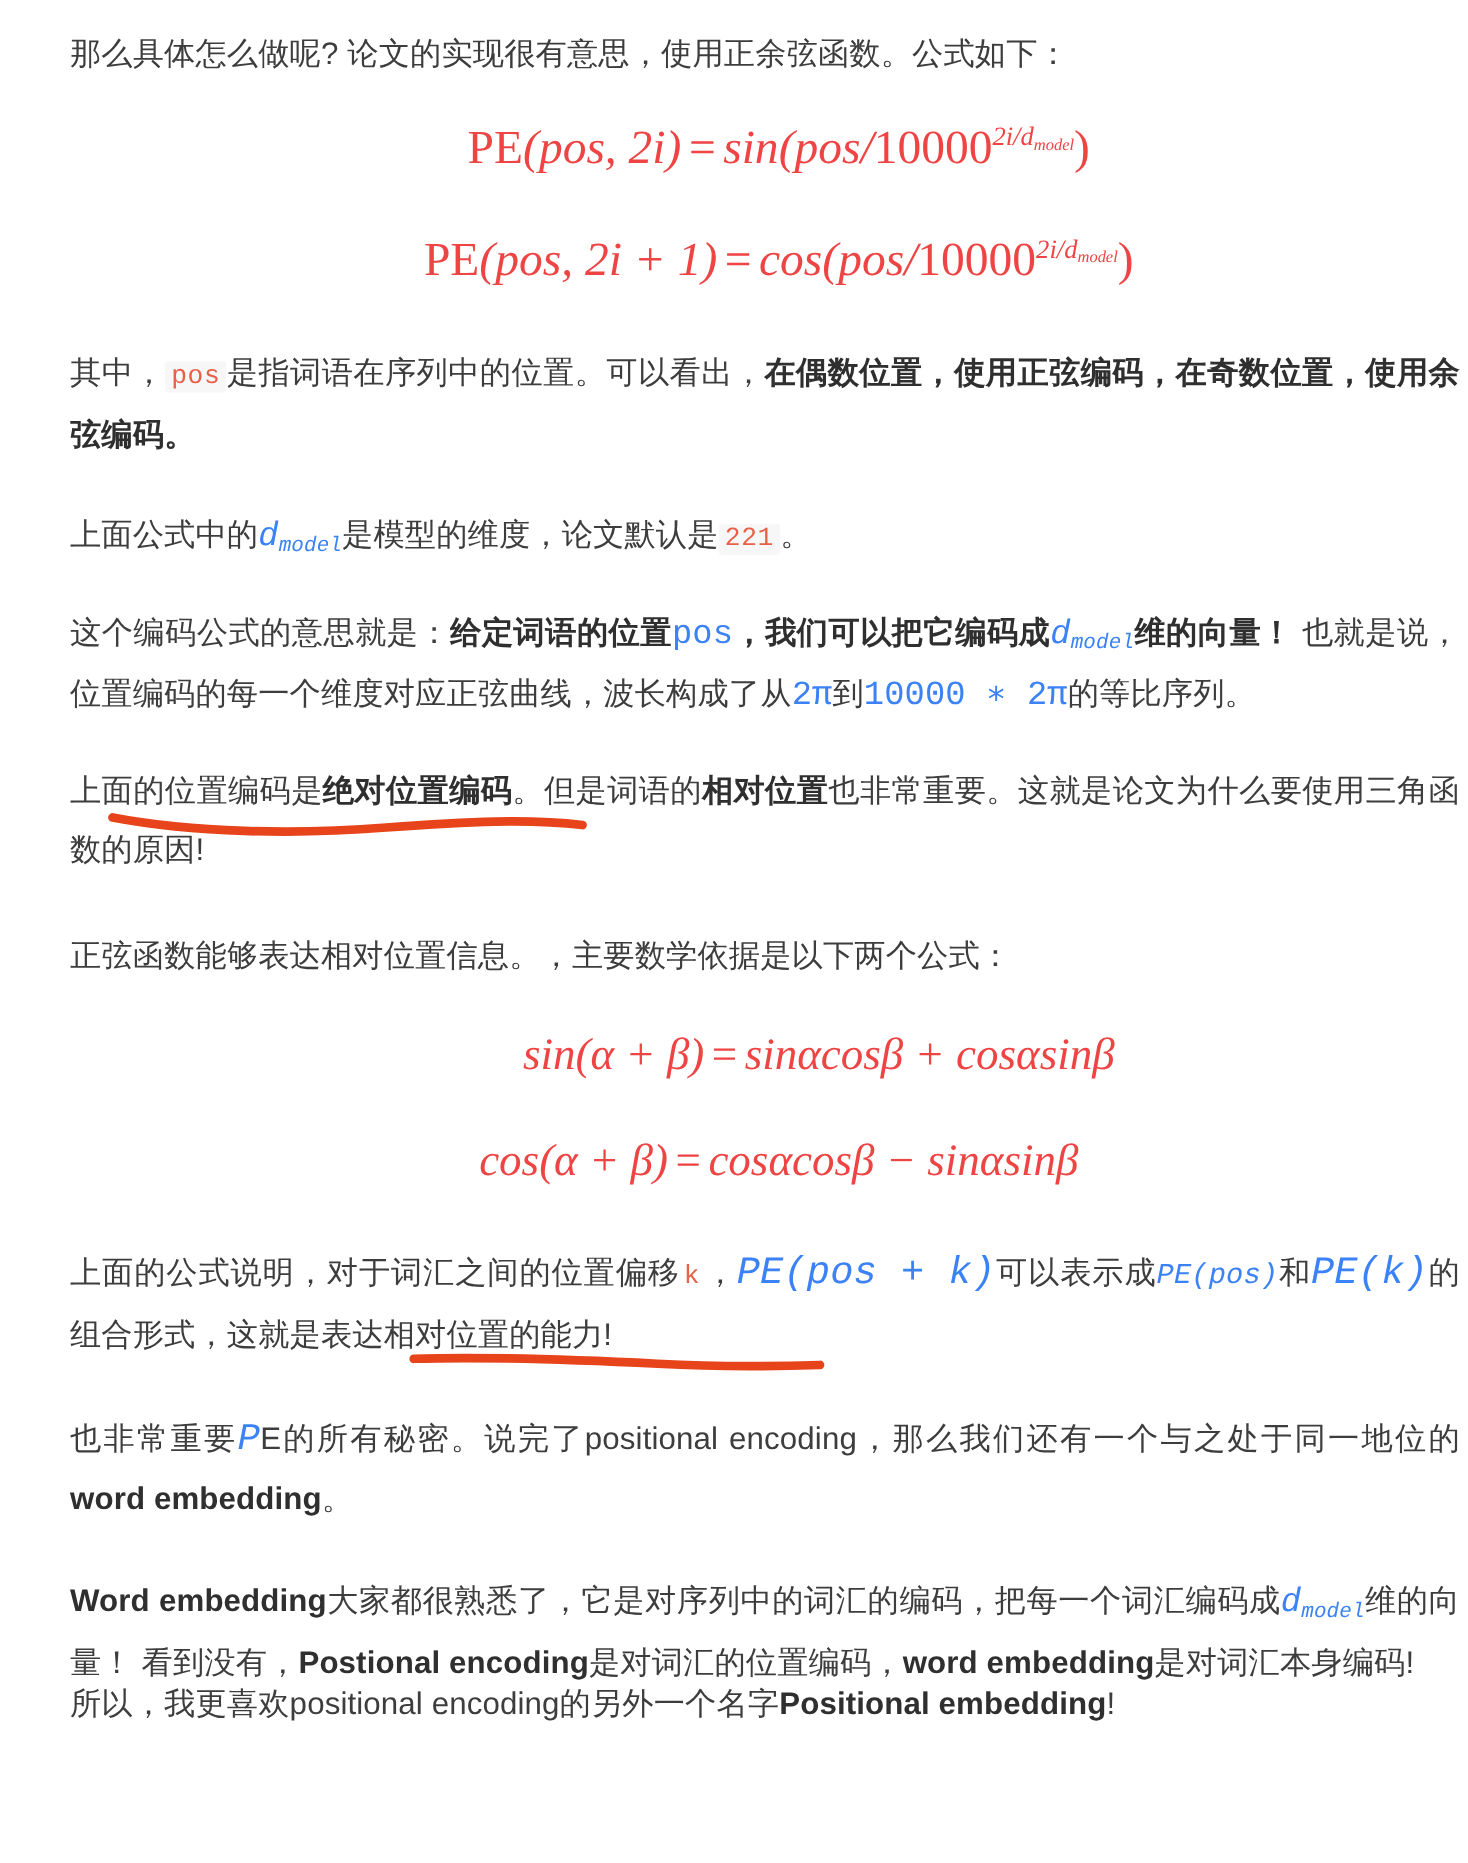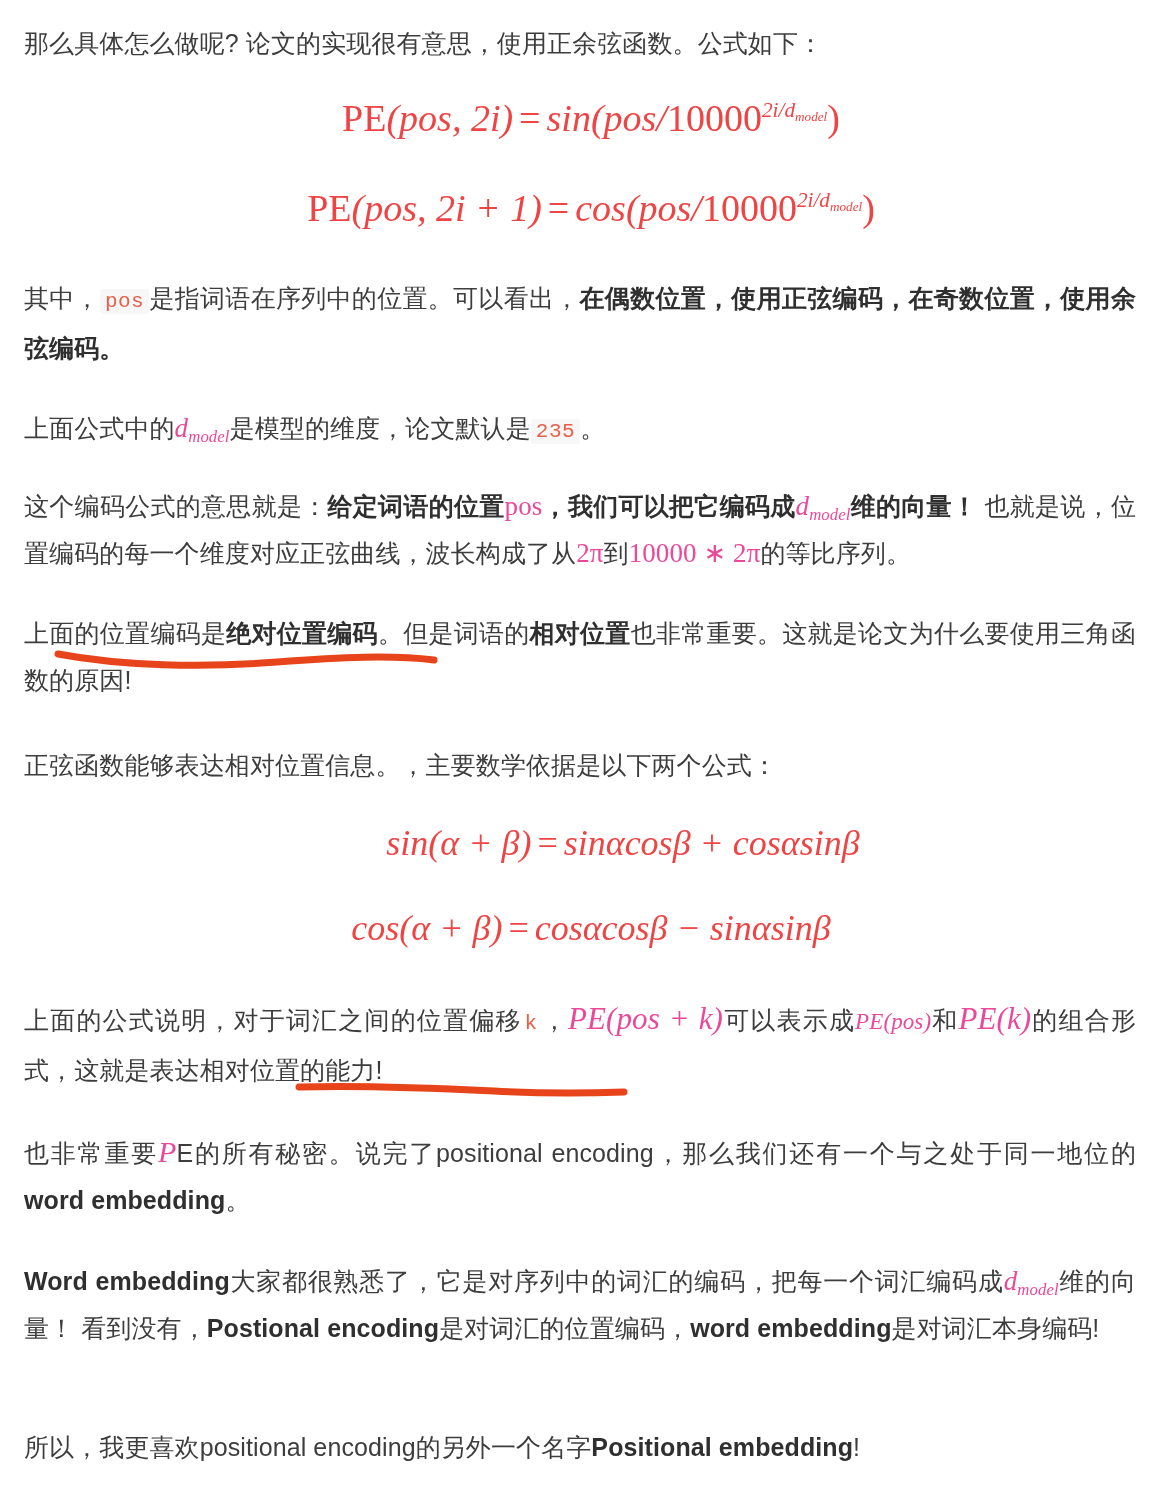--- a/index.html
+++ b/index.html
@@ -14,20 +14,21 @@
     color: #3b3b3b;
     overflow: hidden;
     position: relative;
   }
   .page {
     position: relative;
     width: 1072px;
     height: 1490px;
     padding: 0;
     box-sizing: border-box;
+    margin-left: 32px;
   }
   .para {
     position: absolute;
     left: 24px;
     width: 1112px;
     font-size: 25px;
     line-height: 47px;
     color: #3d3d3d;
     letter-spacing: 0.1px;
     text-align: justify;
@@ -68,24 +69,24 @@
     font-size: 0.56em;
     vertical-align: super;
     line-height: 0;
   }
   sub.sm {
     font-size: 0.62em;
     vertical-align: -0.28em;
     line-height: 0;
   }
   .inlmath {
-    font-family: Liberation Serif, serif;
+    font-family: Liberation Mono, monospace;
     font-style: italic;
     font-size: 27px;
-    color: #ec4899;
+    color: #3b82f6;
     white-space: nowrap;
   }
   .ann {
     position: absolute;
     pointer-events: none;
   }
 </style>
 </head>
 <body>
 
@@ -101,21 +102,21 @@
 
   <div class="mathblock" style="top:186px;">
     <span class="num">PE</span><span>(pos, 2i + 1)</span><span class="op">=</span><span>cos</span><span>(pos/</span><span class="num">10000</span><sup class="sm"><span>2i</span><span class="up">/</span><span>d</span><sub class="sm">model</sub></sup><span class="num">)</span>
   </div>
 
   <div class="para" style="top:275px;">
     <span>其中，</span><code class="code">pos</code><span>是指词语在序列中的位置。可以看出，</span><b>在偶数位置，使用正弦编码，在奇数位置，使用余弦编码</b><b>。</b>
   </div>
 
   <div class="para" style="top:405px;">
-    <span>上面公式中的</span><span class="inlmath"><span>d</span><sub class="sm">model</sub></span><span>是模型的维度，论文默认是</span><code class="code">235</code><span>。</span>
+    <span>上面公式中的</span><span class="inlmath"><span>d</span><sub class="sm">model</sub></span><span>是模型的维度，论文默认是</span><code class="code">221</code><span>。</span>
   </div>
 
   <div class="para" style="top:483px;">
     <span>这个编码公式的意思就是：</span><b>给定词语的位置</b><span class="inlmath" style="font-style:normal;">pos</span><b>，我们可以把它编码成</b><span class="inlmath"><span>d</span><sub class="sm">model</sub></span><b>维的向量！</b><span> 也就是说，位置编码的每一个维度对应正弦曲线，波长构成了从</span><span class="inlmath" style="font-style:normal;">2π</span><span>到</span><span class="inlmath" style="font-style:normal;">10000 ∗ 2π</span><span>的等比序列。</span>
   </div>
 
   <div class="para" style="top:610px;">
     <span>上面的位置编码是</span><b>绝对位置编码</b><span>。但是词语的</span><b>相对位置</b><span>也非常重要。这就是论文为什么要使用三角函数的原因!</span>
   </div>
 
@@ -144,17 +145,17 @@
   </svg>
 
   <div class="para" style="top:1128px;">
     <span>也非常重要</span><span class="inlmath" style="font-size:30px;">P</span><span>E的所有秘密。说完了positional encoding，那么我们还有一个与之处于同一地位的</span><b>word embedding</b><span>。</span>
   </div>
 
   <div class="para" style="top:1258px;">
     <b>Word embedding</b><span>大家都很熟悉了，它是对序列中的词汇的编码，把每一个词汇编码成</span><span class="inlmath"><span>d</span><sub class="sm">model</sub></span><span>维的向量！ 看到没有，</span><b>Postional encoding</b><span>是对词汇的位置编码，</span><b>word embedding</b><span>是对词汇本身编码!</span>
   </div>
 
-  <div class="para" style="top:1424px;">
+  <div class="para" style="top:1340px;">
     <span>所以，我更喜欢positional encoding的另外一个名字</span><b>Positional embedding</b><span>!</span>
   </div>
 
 </div>
 
 </body></html>

